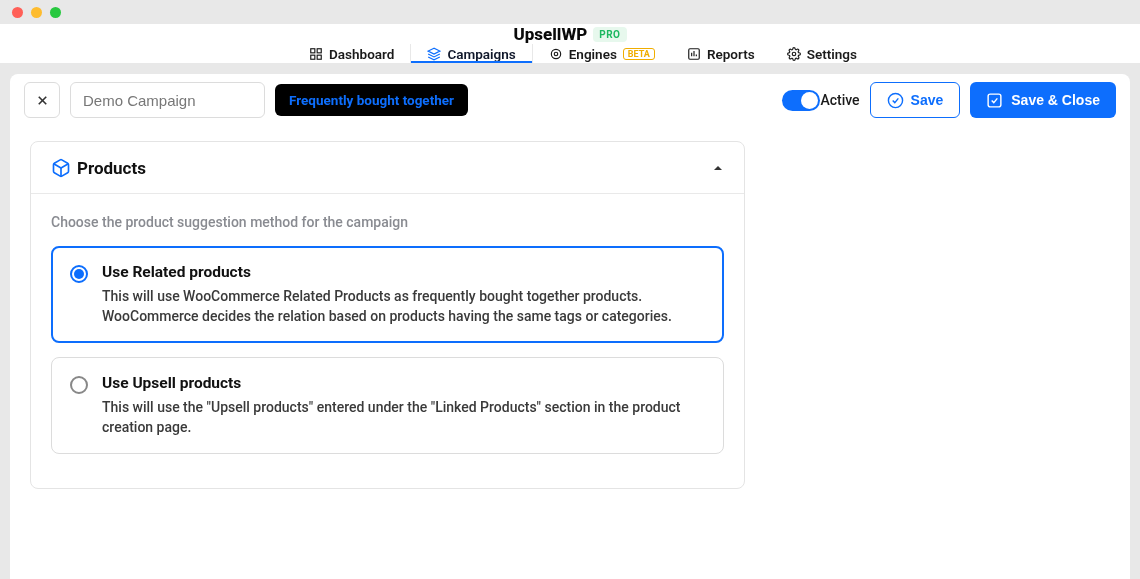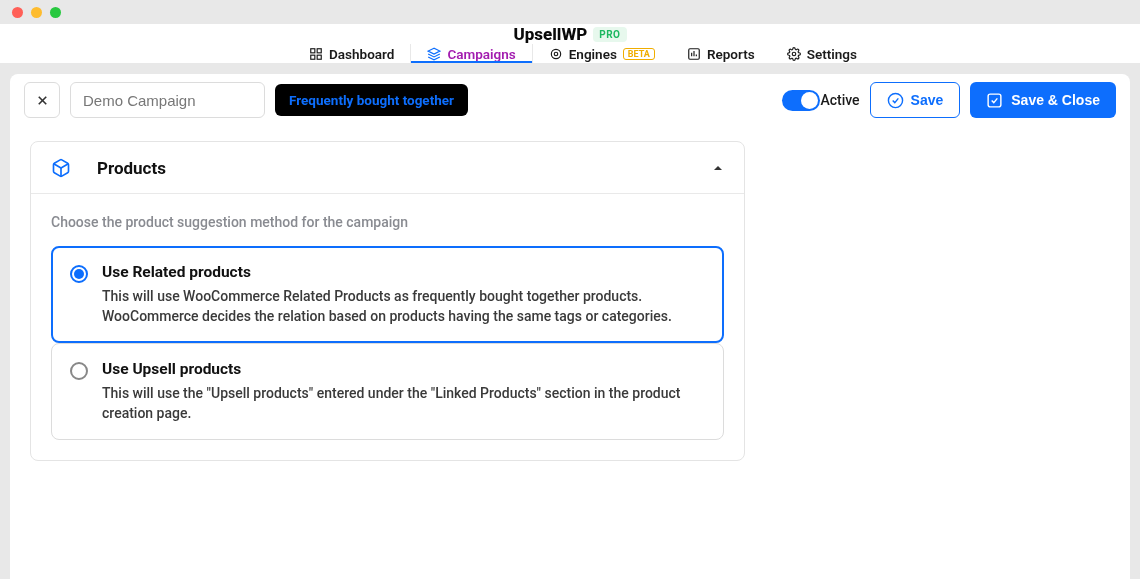--- a/index.html
+++ b/index.html
@@ -8,43 +8,43 @@
     .titlebar { height: 24px; background: #e8e8e8; display: flex; align-items: center; padding-left: 12px; gap: 8px; }
     .dot { width: 11px; height: 11px; border-radius: 50%; }
     .dot-red { background: #ff5f57; }
     .dot-yellow { background: #febc2e; }
     .dot-green { background: #28c840; }
     .topbar { height: 40px; background: #fff; display: flex; align-items: center; padding: 0 14px; border-bottom: 1px solid #e8e8e8; flex-direction: column; }
     .brand { font-weight: 800; font-size: 17px; color: #0a0a0a; display: flex; align-items: center; gap: 6px; }
     .pro-badge { background: #e7f8ed; color: #1db861; font-size: 10px; font-weight: 700; padding: 2px 6px; border-radius: 4px; letter-spacing: 0.5px; }
     .tabs { display: flex; align-items: stretch; margin-left: 26px; height: 40px; }
     .tab { display: flex; align-items: center; gap: 6px; padding: 0 16px; font-size: 13.5px; font-weight: 600; color: #1a1a1a; cursor: pointer; position: relative; }
-    .tab.active { color: #a21caf; border: 1px solid #e8e8e8; border-bottom: none; border-top: none; }
+    .tab.active { color: #0f172a; border: 1px solid #e8e8e8; border-bottom: none; border-top: none; }
     .tab.active::after { content: ""; position: absolute; left: 0; right: 0; bottom: 0; height: 2px; background: #0d6efd; }
     .beta-badge { border: 1px solid #f0ad00; color: #f0ad00; font-size: 9px; font-weight: 700; padding: 0 4px; border-radius: 3px; }
     .subbar-wrap { padding: 10px 10px 0 10px; }
     .subbar { height: 52px; background: #fff; border-radius: 8px 8px 0 0; display: flex; align-items: center; padding: 0 14px; gap: 10px; }
     .close-btn { width: 36px; height: 36px; border: 1px solid #dcdcdc; border-radius: 6px; display: flex; align-items: center; justify-content: center; cursor: pointer; background: #fff; color: #333; }
     .name-input { height: 36px; border: 1px solid #dcdcdc; border-radius: 6px; padding: 0 12px; font-size: 15px; color: #777; width: 195px; background: #fff; }
     .tag-chip { background: #000000; color: #0d6efd; font-size: 13.5px; font-weight: 700; padding: 8px 14px; border-radius: 6px; }
     .spacer { flex: 1; }
     .toggle-wrap { display: flex; align-items: center; }
     .toggle { width: 38px; height: 21px; background: #0d6efd; border-radius: 999px; position: relative; cursor: pointer; }
     .toggle::after { content: ""; width: 17px; height: 17px; background: #fff; border-radius: 50%; position: absolute; top: 2px; right: 2px; }
     .toggle-label { font-size: 14px; font-weight: 500; color: #1a1a1a; }
     .btn-outline { height: 36px; border: 1.5px solid #0d6efd; border-radius: 6px; background: #fff; color: #0d6efd; font-size: 14px; font-weight: 700; padding: 0 16px; display: flex; align-items: center; gap: 7px; cursor: pointer; }
     .btn-primary { height: 36px; border: none; border-radius: 6px; background: #0d6efd; color: #fff; font-size: 14px; font-weight: 700; padding: 0 16px; display: flex; align-items: center; gap: 8px; cursor: pointer; }
     .content { background: #fff; padding: 15px 20px 0 20px; margin: 0 10px; height: calc(579px - 24px - 40px - 10px - 52px); overflow: hidden; }
     .panel { width: 715px; border: 1px solid #e4e4e4; border-radius: 8px; }
-    .panel-header { height: 52px; display: flex; align-items: center; padding: 0 20px; gap: 26px; border-bottom: 1px solid #e9e9e9; }
+    .panel-header { height: 52px; display: flex; align-items: center; padding: 0 20px; gap: 6px; border-bottom: 1px solid #e9e9e9; }
     .panel-title { font-size: 17px; font-weight: 700; color: #111; flex: 1; }
     .caret { color: #333; }
     .panel-body { padding: 20px; }
     .helper { color: #898b91; font-size: 14px; font-weight: 500; margin-bottom: 16px; }
-    .option { border: 1px solid #dcdcdc; border-radius: 8px; padding: 16px 18px; display: flex; gap: 14px; cursor: pointer; }
+    .option { border: 1px solid #dcdcdc; border-radius: 8px; padding: 16px 18px; display: flex; gap: 14px; margin-bottom: 14px; cursor: pointer; }
     .option.selected { border: 2px solid #0d6efd; padding: 15px 17px; }
     .radio { width: 18px; height: 18px; border: 2px solid #888; border-radius: 50%; flex-shrink: 0; margin-top: 2px; position: relative; }
     .option.selected .radio { border-color: #0d6efd; }
     .option.selected .radio::after { content: ""; position: absolute; width: 10px; height: 10px; background: #0d6efd; border-radius: 50%; top: 2px; left: 2px; }
     .opt-title { font-size: 15.5px; font-weight: 700; color: #111; margin-bottom: 6px; }
     .opt-desc { font-size: 14px; color: #3a3a3a; line-height: 1.4; font-weight: 500; }
     svg { display: block; }
   </style>
 </head>
 <body>

